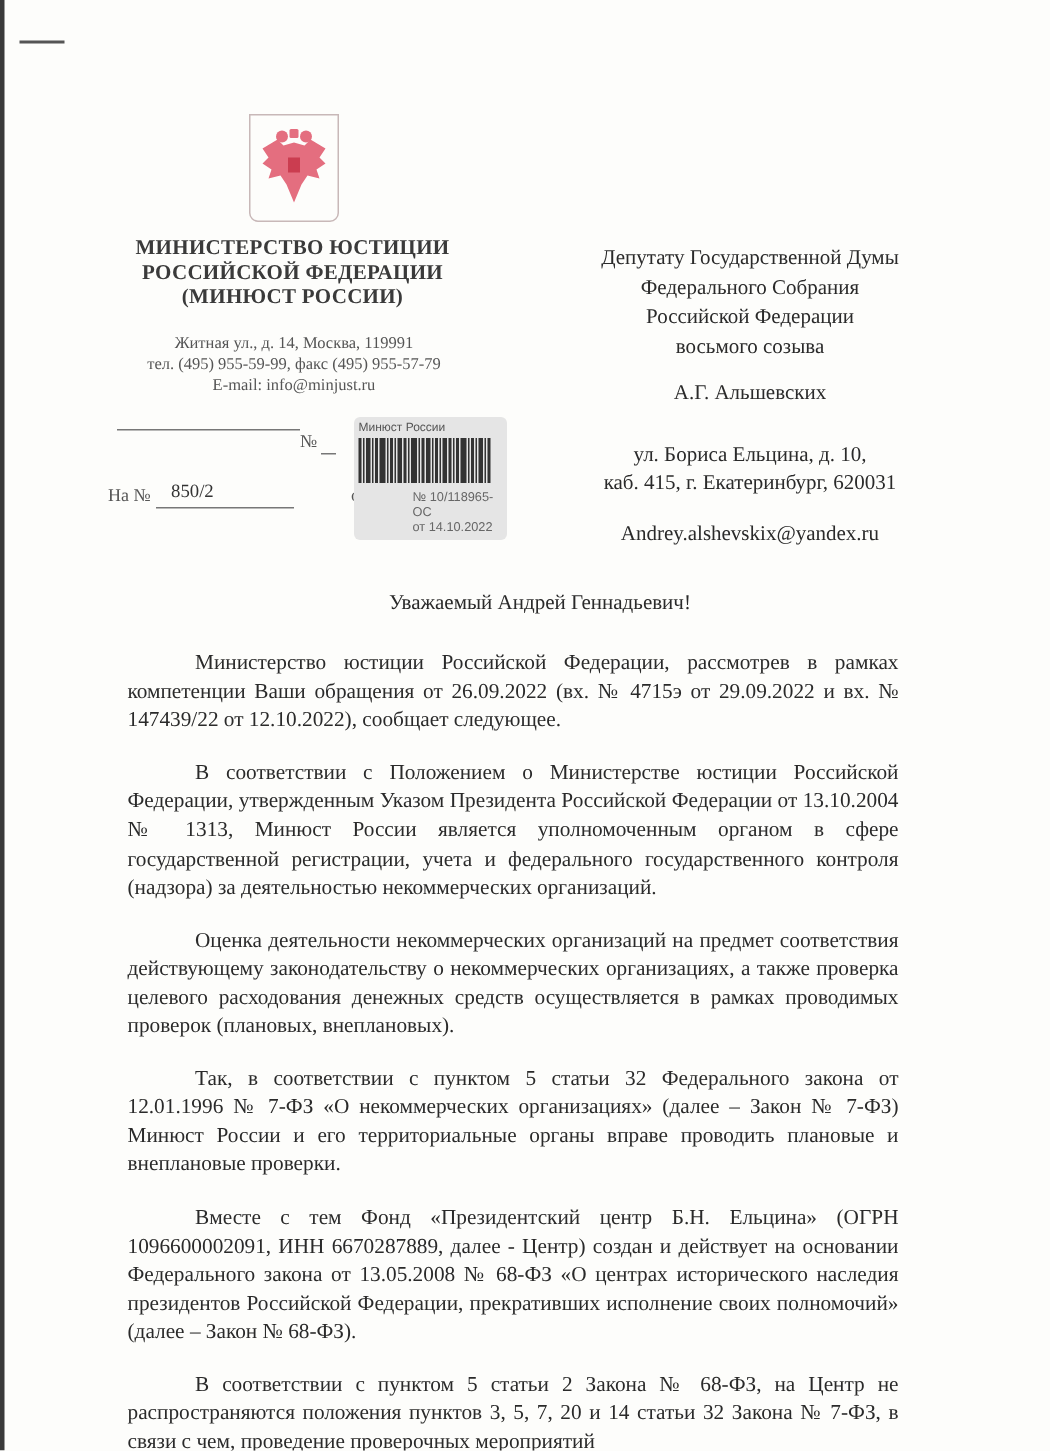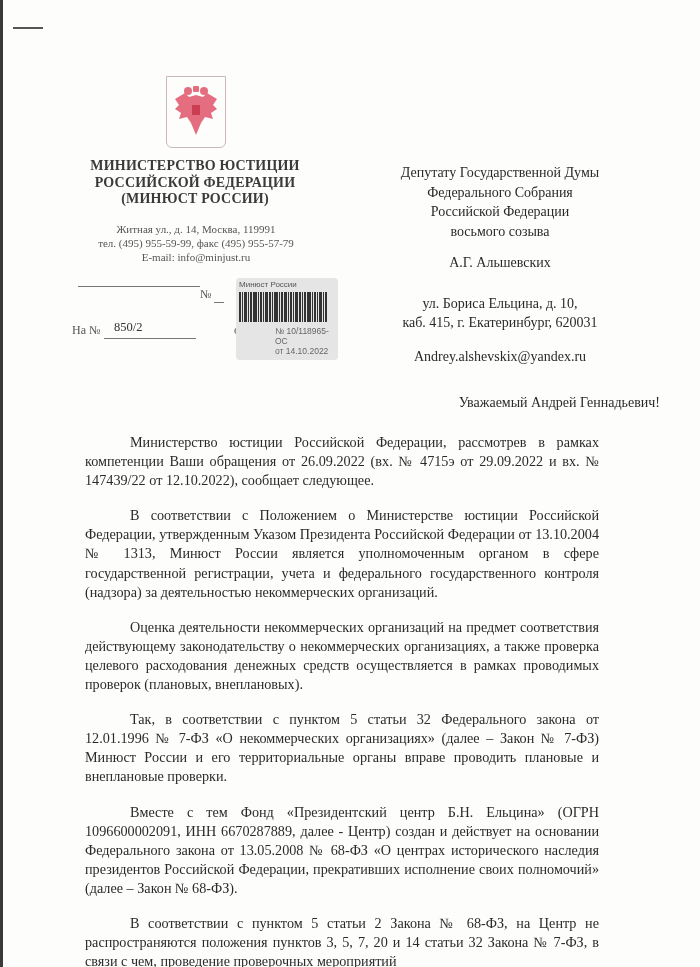--- a/index.html
+++ b/index.html
@@ -44,21 +44,21 @@
   .stamp-num { position:absolute; left:3px; top:48px; font-size:8.5px; color:#666; line-height:10px;margin-left:36px; }
 
   .addressee {
     position:absolute; left:350px; top:163px; width:300px;
     text-align:center; font-size:14px; line-height:19.5px; color:#2a2a2a;
   }
   .addr-name { position:absolute; left:350px; top:255px; width:300px; text-align:center; font-size:14px; }
   .addr-street { position:absolute; left:350px; top:294px; width:300px; text-align:center; font-size:14px; line-height:19px; }
   .addr-email { position:absolute; left:350px; top:349px; width:300px; text-align:center; font-size:14px; }
 
-  .salutation { position:absolute; left:60px; top:395px; width:600px; text-align:right; font-size:14px; }
+  .salutation { position:absolute; left:60px; top:395px; width:600px; text-align:center; font-size:14px; }
 
   .body-text {
     position:absolute; left:85px; top:433px; width:514px;
     font-size:14.2px; line-height:19.1px; color:#2a2a2a;
   }
   .body-text p { margin:0; text-align:justify; text-indent:45px; }
   .body-text p + p { margin-top:16px; }
 </style>
 </head>
 <body>

